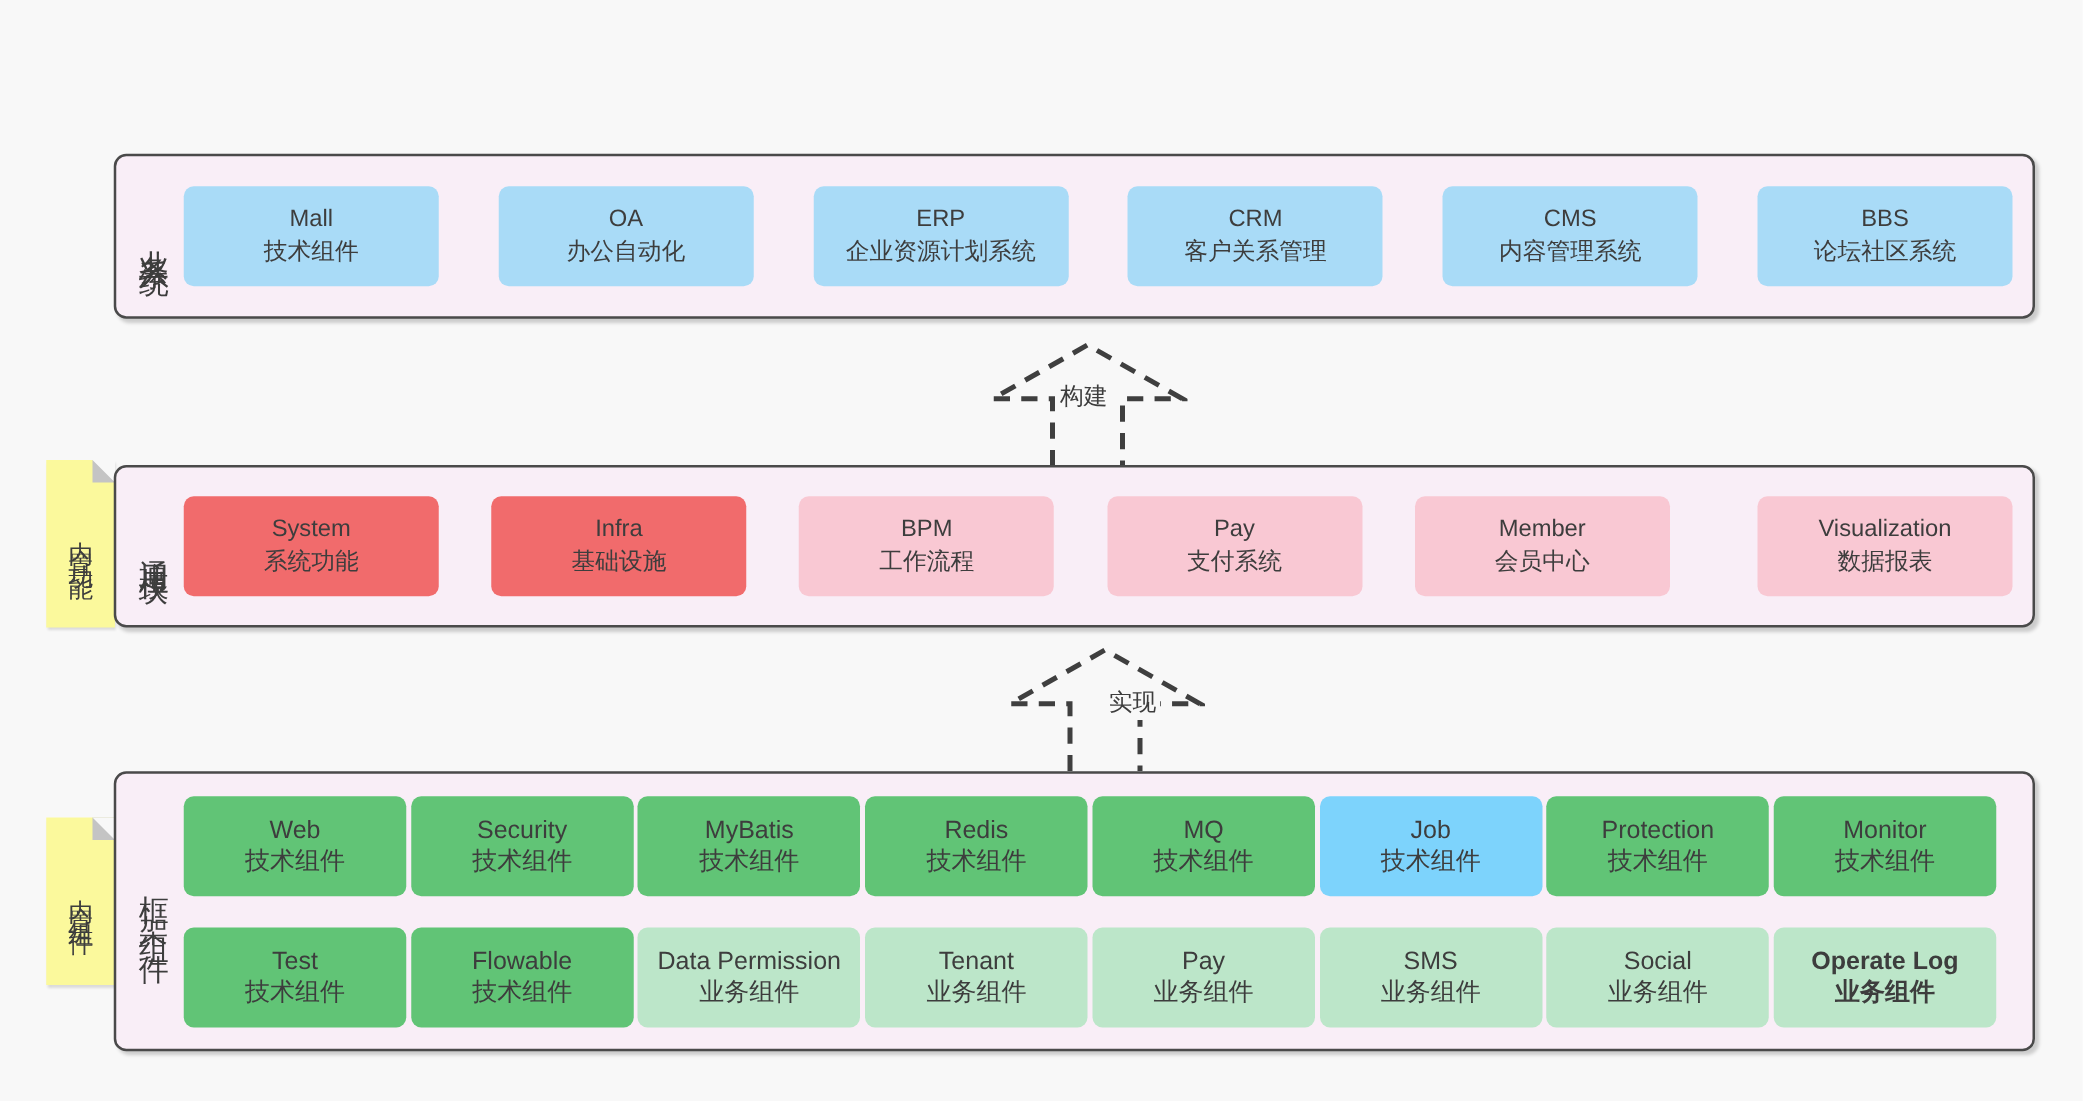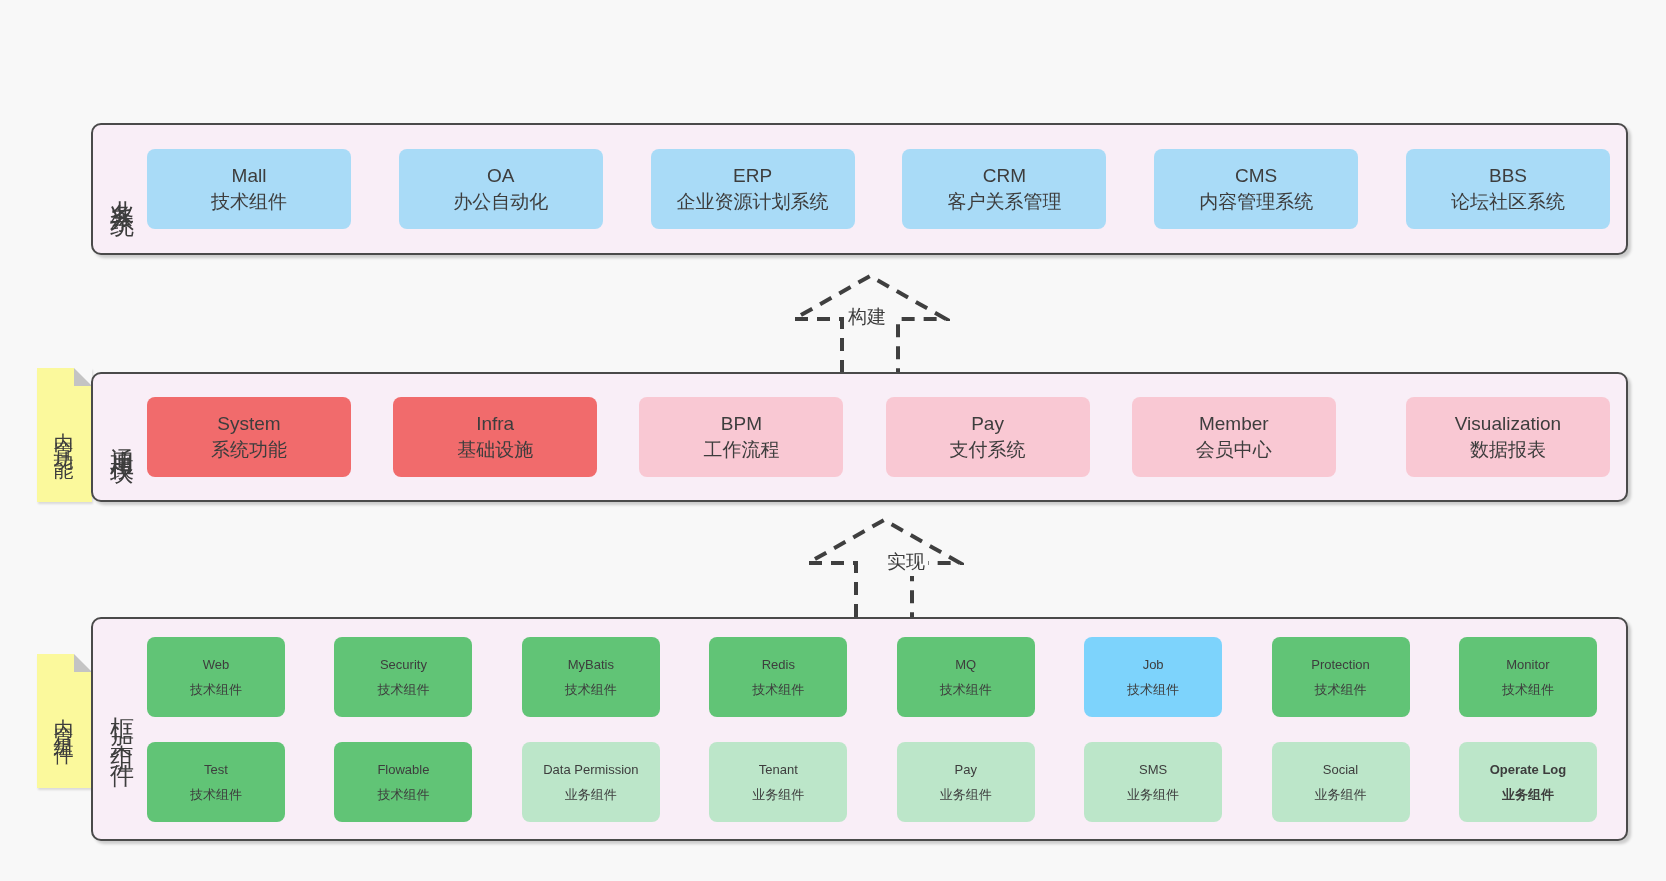--- a/index.html
+++ b/index.html
@@ -31,21 +31,21 @@
   }
   .band3 .rows { right:29px; }
   .box-row { display:flex; justify-content:space-between; }
 
   .box {
     height:80px; border-radius:8px; box-sizing:border-box; padding:2px 8px;
     display:flex; flex-direction:column; justify-content:center; align-items:center;
     text-align:center; font-size:19px; line-height:26px;
   }
   .band1 .box, .band2 .box { width:204px; }
-  .band3 .box { width:138px; font-size:13px; line-height:25px; }
+  .band3 .box { width:178px; font-size:20px; line-height:25px; }
 
   
   .sticky {
     position:absolute; left:37px; width:55px; background:#fbf99c; z-index:1;
     box-shadow:1px 2px 2px rgba(0,0,0,0.12);
   }
   .sticky2 { top:368px; height:134px; }
   .sticky3 { top:654px; height:134px; }
   .sticky .fold {
     position:absolute; top:0; right:0; width:0; height:0;

